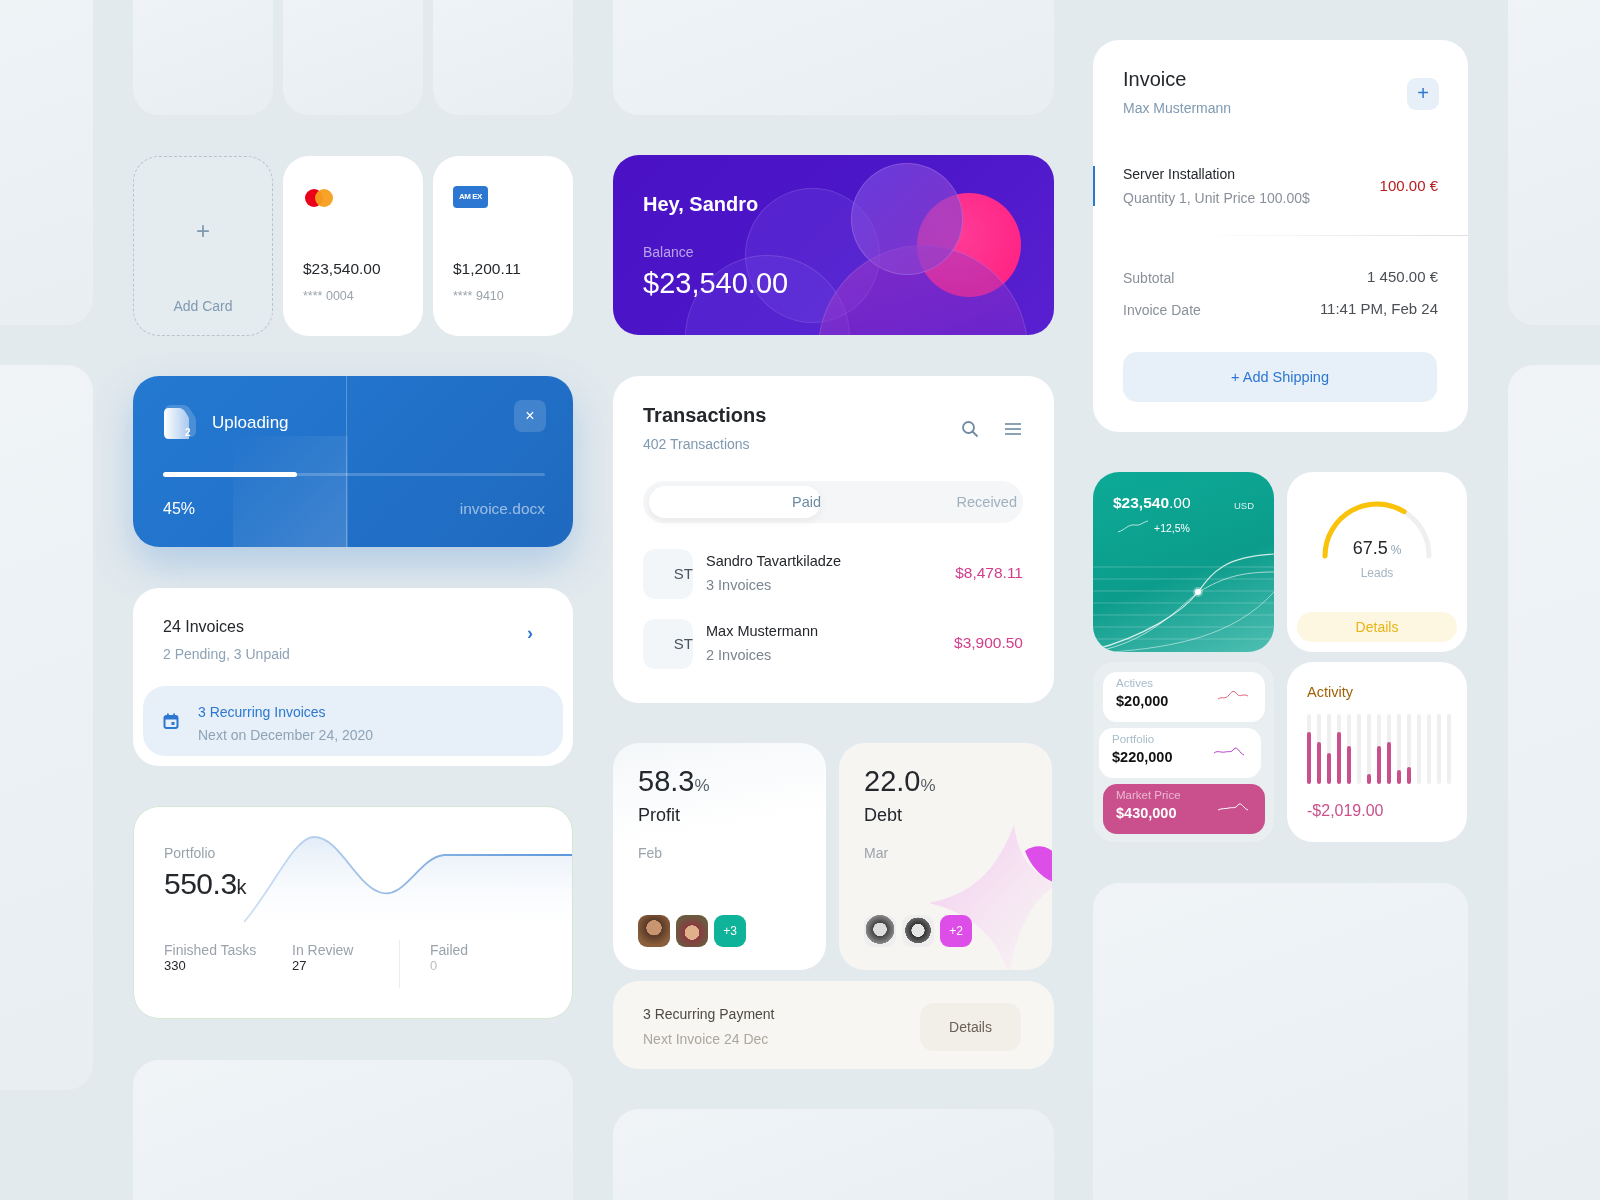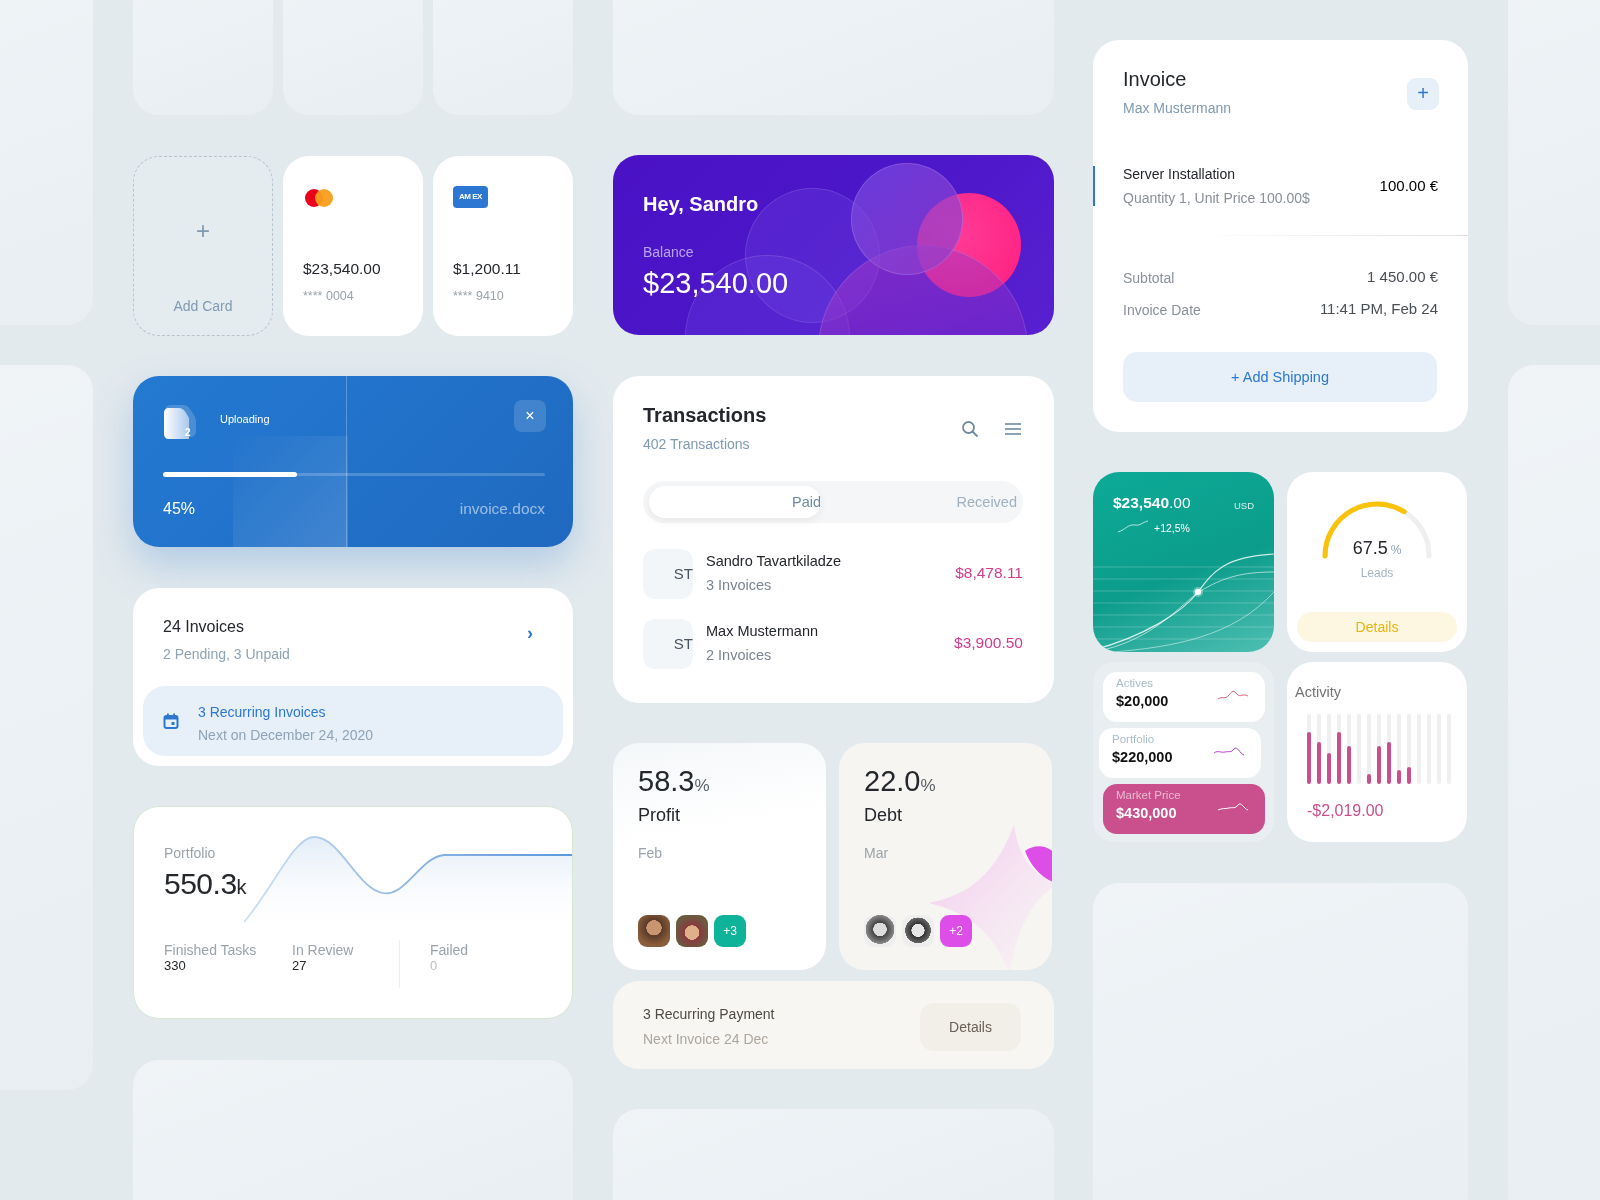--- a/index.html
+++ b/index.html
@@ -19,21 +19,21 @@
 .pay-card .num{position:absolute;left:20px;top:133px;font-size:12.5px;color:#9aa3ab}
 .mc{position:absolute;left:22px;top:33px;width:28px;height:18px}
 .mc span{position:absolute;top:0;width:18px;height:18px;border-radius:50%}
 .amex{position:absolute;left:20px;top:30px;width:35px;height:22px;background:#2c77d1;border-radius:4px;color:#fff;font-size:8px;font-weight:bold;text-align:center;line-height:22px;letter-spacing:-0.5px}
 
 
 .upload{left:133px;top:376px;width:440px;height:171px;border-radius:26px;background:linear-gradient(135deg,#2479d1 0%,#2170c8 60%,#1f69bf 100%);box-shadow:0 18px 40px rgba(33,112,200,.25);overflow:hidden;color:#fff}
 .upload .glass{position:absolute;left:213px;top:0;width:1px;height:100%;background:rgba(255,255,255,.25)}
 .upload .glow{position:absolute;left:100px;top:60px;width:115px;height:111px;background:linear-gradient(135deg,rgba(255,255,255,0) 0%,rgba(255,255,255,.15) 100%)}
 .upload .file-ico{position:absolute;left:30px;top:27px;width:34px;height:36px}
-.upload .title{position:absolute;left:87px;top:37px;font-size:11px}
+.upload .title{position:absolute;left:79px;top:37px;font-size:17px}
 .upload .close{position:absolute;left:381px;top:24px;width:32px;height:32px;border-radius:8px;background:rgba(255,255,255,.15);text-align:center;line-height:32px;font-size:16px}
 .upload .track{position:absolute;left:30px;top:97px;width:382px;height:3px;background:rgba(255,255,255,.2);border-radius:2px}
 .upload .fill{position:absolute;left:0;top:-1px;height:5px;background:#fff;border-radius:3px}
 .upload .pct{position:absolute;left:30px;top:124px;font-size:16px}
 .upload .fname{position:absolute;right:28px;top:124px;font-size:15.5px;color:rgba(255,255,255,.55)}
 
 
 .inv-sum{left:133px;top:588px;width:440px;height:178px}
 .inv-sum .t{position:absolute;left:30px;top:30px;font-size:16px}
 .inv-sum .s{position:absolute;left:30px;top:58px;font-size:14px;color:#8ea3b6}
@@ -91,21 +91,21 @@
 .recpay .btn{position:absolute;left:307px;top:22px;width:101px;height:48px;border-radius:14px;background:#f2eee8;text-align:center;line-height:48px;font-size:14px;color:#6a6157}
 
 
 .invoice{left:1093px;top:40px;width:375px;height:392px;overflow:hidden}
 .invoice .t{position:absolute;left:30px;top:28px;font-size:20px;color:#24272c}
 .invoice .s{position:absolute;left:30px;top:60px;font-size:14px;color:#7f9ab1}
 .invoice .add{position:absolute;left:314px;top:38px;width:32px;height:32px;border-radius:9px;background:#e7f0f8;color:#2c77d1;text-align:center;line-height:31px;font-size:20px}
 .invoice .bar{position:absolute;left:0;top:126px;width:2px;height:40px;background:#2c77d1}
 .invoice .it{position:absolute;left:30px;top:126px;font-size:14px;color:#24272c}
 .invoice .iq{position:absolute;left:30px;top:150px;font-size:14px;color:#8a9099}
-.invoice .ip{position:absolute;right:30px;top:137px;font-size:15px;color:#000000}
+.invoice .ip{position:absolute;right:30px;top:137px;font-size:15px;color:#b91c1c}
 .invoice .hr{position:absolute;left:100px;right:0;top:195px;height:1px;background:linear-gradient(90deg,rgba(220,225,230,0),#dce1e6)}
 .invoice .rowk{position:absolute;left:30px;font-size:14px;color:#8a9099}
 .invoice .rowv{position:absolute;right:30px;font-size:15px;color:#4a4f55}
 .invoice .ship{position:absolute;left:30px;top:312px;width:314px;height:50px;border-radius:14px;background:#e7f0f8;text-align:center;line-height:50px;font-size:14.5px;color:#2c77d1}
 
 
 .teal{left:1093px;top:472px;width:181px;height:180px;border-radius:26px;background:linear-gradient(160deg,#0cab97 0%,#0c9c8b 55%,#4fbfb3 100%);overflow:hidden;color:#fff}
 .teal .amt{position:absolute;left:20px;top:22px;font-size:15.5px}
 .teal .amt b{font-weight:bold}
 .teal .cur{position:absolute;right:20px;top:28px;font-size:9.5px;opacity:.85}
@@ -125,21 +125,21 @@
 .mini{position:absolute;left:10px;width:162px;height:50px;border-radius:14px;background:#fff}
 .mini .k{position:absolute;left:13px;top:5px;font-size:11.5px;color:#a9bcca}
 .mini .v{position:absolute;left:13px;top:21px;font-size:14.5px;color:#111;font-weight:bold}
 .mini svg{position:absolute;right:16px;top:16px}
 .mini.hl{background:#c9508c}
 .mini.hl .k{color:rgba(255,255,255,.6)}
 .mini.hl .v{color:#fff}
 
 
 .activity{left:1287px;top:662px;width:180px;height:180px}
-.activity .t{position:absolute;left:8px;top:22px;font-size:14.5px;color:#737373}
+.activity .t{position:absolute;left:20px;top:22px;font-size:14.5px;color:#a16207}
 .activity .bars{position:absolute;left:20px;top:52px;width:150px;height:70px}
 .activity .bar-bg{position:absolute;top:0;width:4px;height:70px;border-radius:2px;background:#efefef}
 .activity .bar-fg{position:absolute;bottom:0;width:4px;border-radius:2px;background:#c9508c}
 .activity .v{position:absolute;left:20px;top:140px;font-size:16px;color:#c9508c}
 </style>
 </head>
 <body>
 
 <div class="ghost" style="left:-30px;top:-40px;width:123px;height:365px"></div>
 <div class="ghost" style="left:-30px;top:365px;width:123px;height:725px"></div>

